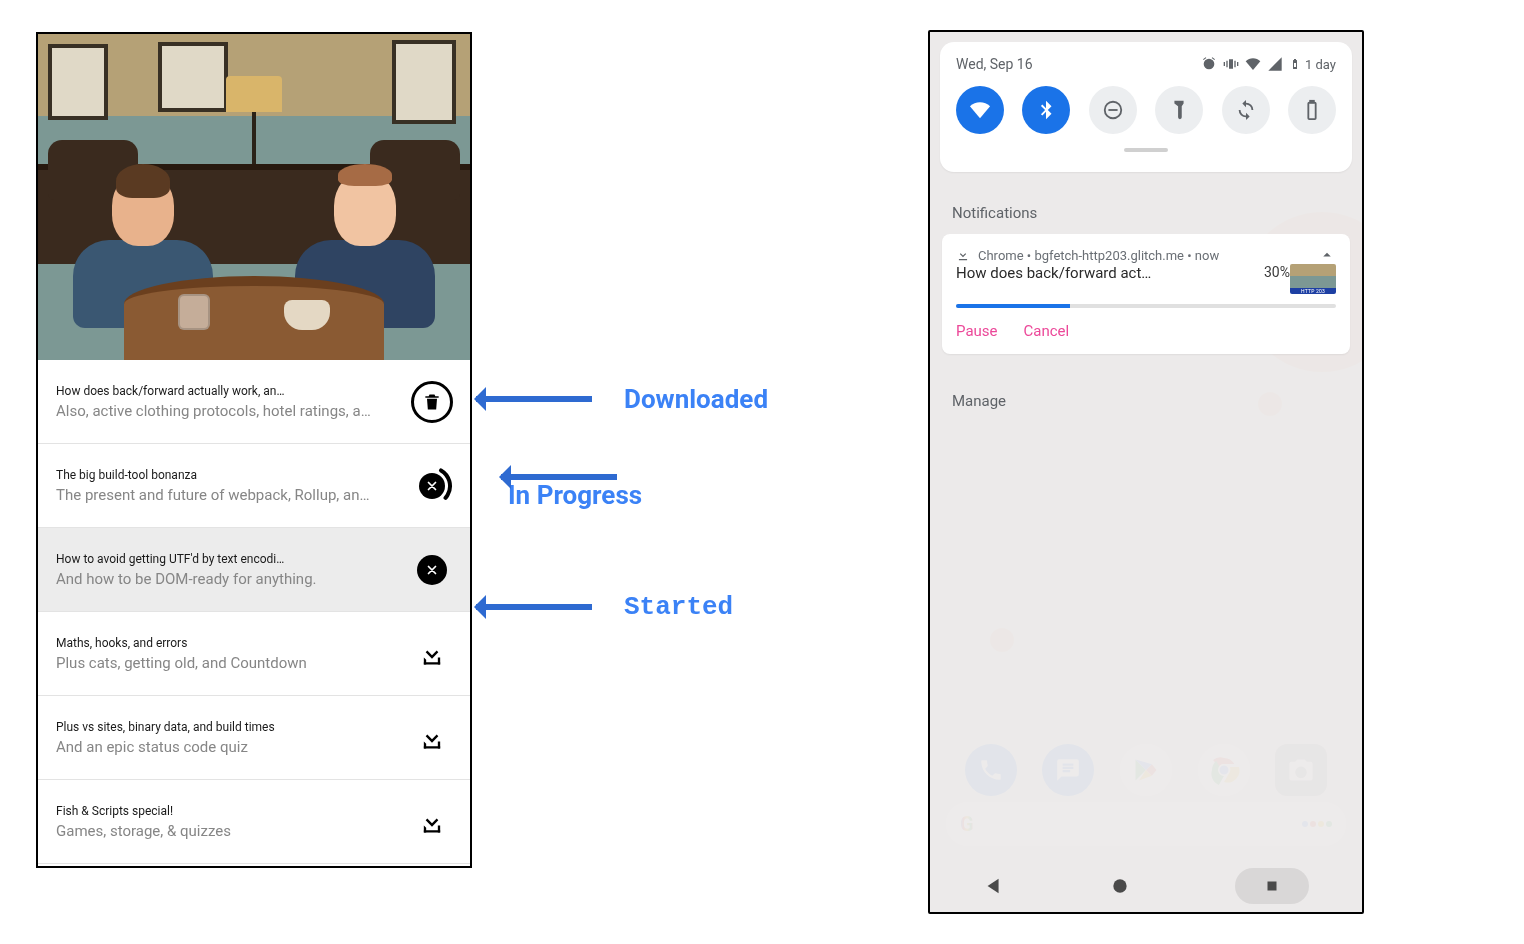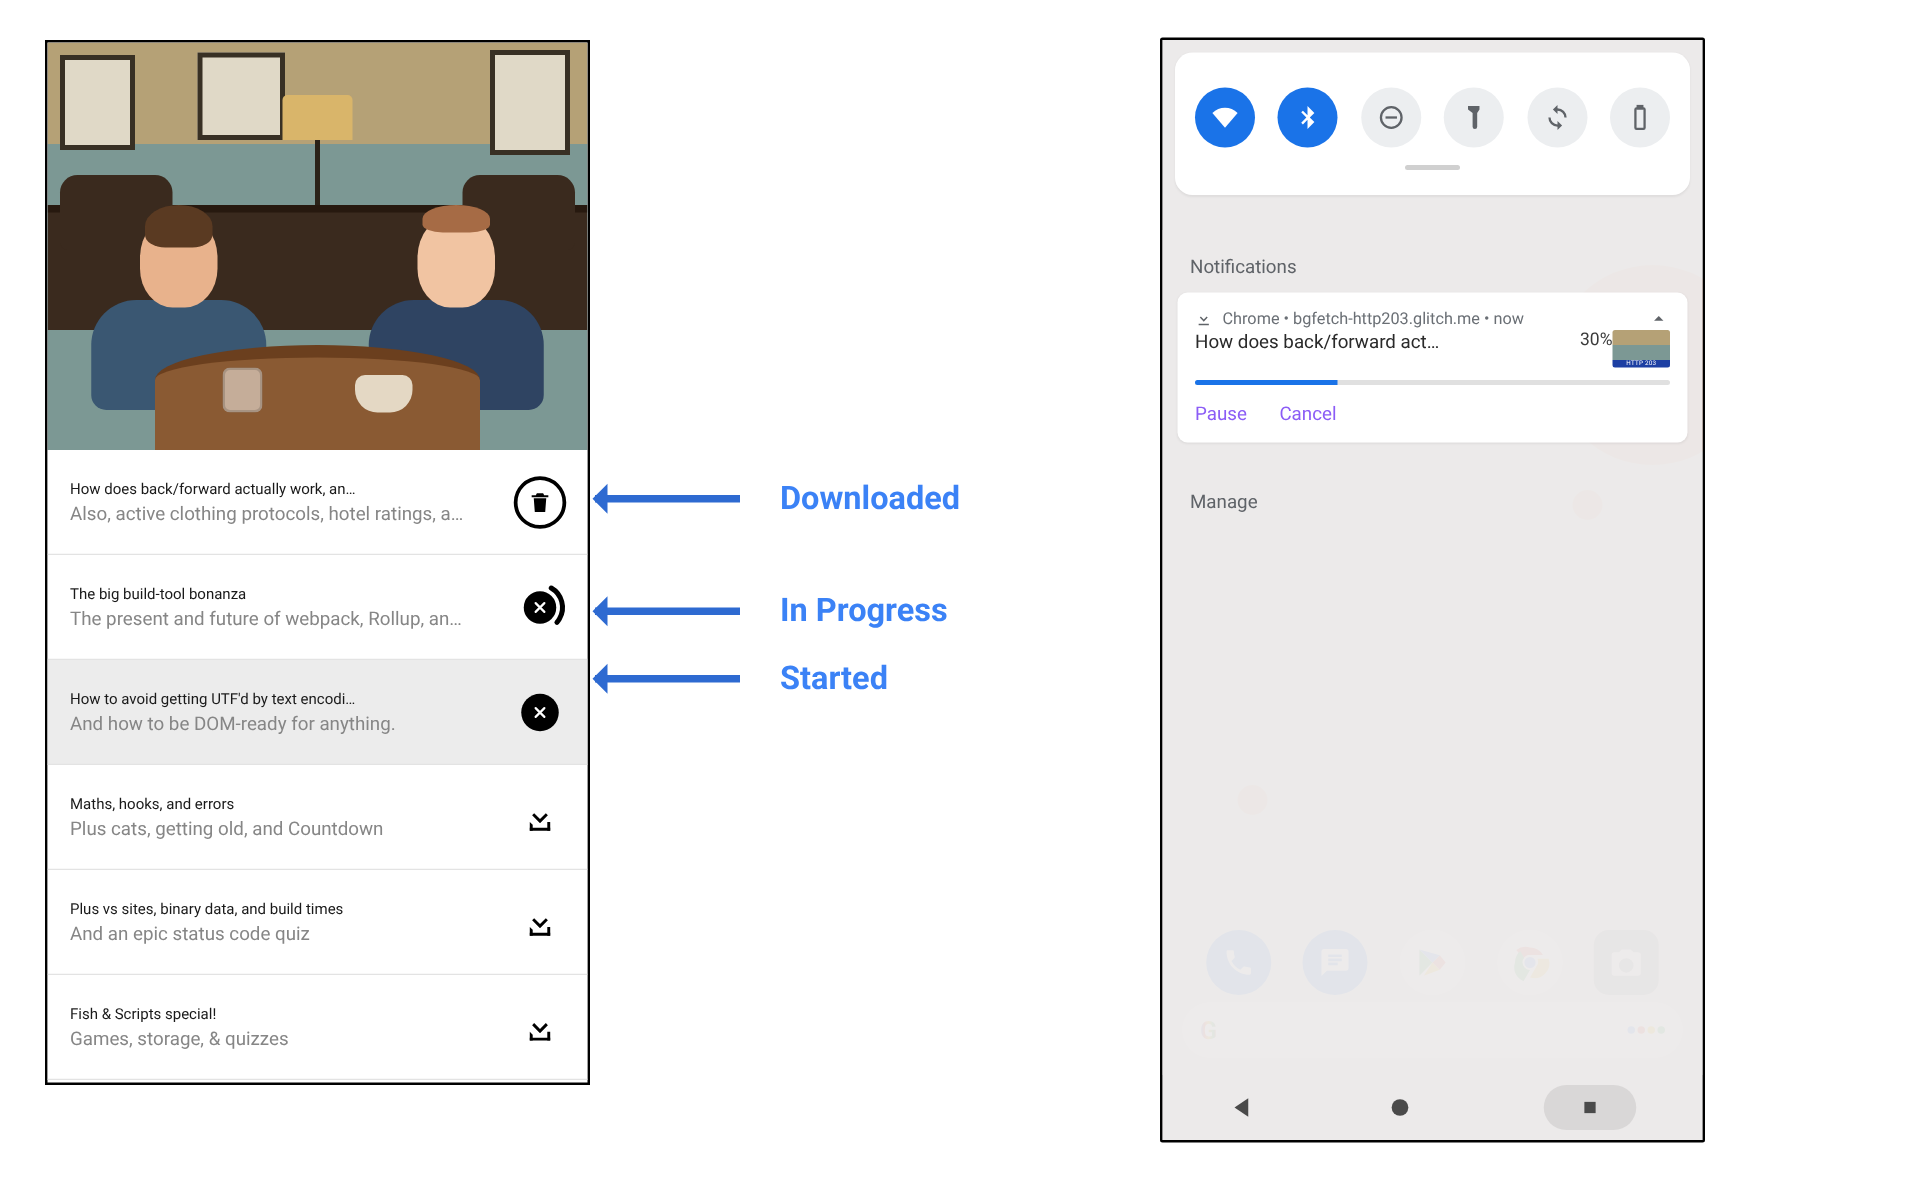--- a/index.html
+++ b/index.html
@@ -161,21 +161,21 @@
     .notif-head{ display:flex; align-items:center; gap:8px; font-size:13px; color:#6a6f75; }
     .notif-head .dl{ width:14px; height:14px; }
     .notif-head .caret { margin-left:auto; }
     .notif-body{ display:flex; align-items:flex-start; margin-top:0; gap:0;}
     .notif-title{ flex:1; font-size:15px; color:#2a2a2a; white-space:nowrap; overflow:hidden; text-overflow:ellipsis;}
     .notif-pct{ font-size:14px; color:#3a3a3a; }
     .notif-thumb{ width:46px; height:30px; background:linear-gradient(#b5a176 0 40%, #7c9894 40% 80%, #1d3fa3 80% 100%); border-radius:2px; position:relative;}
     .notif-thumb::after{ content:"HTTP 203"; position:absolute; bottom:0; left:0; right:0; font-size:5px; color:#fff; text-align:center; letter-spacing:.2px; }
     .notif-bar{ height:4px; background:#e0e0e0; border-radius:2px; margin-top:10px; position:relative; overflow:hidden;}
     .notif-bar .fill{ position:absolute; left:0; top:0; bottom:0; background:#1a73e8; }
-    .notif-actions{ display:flex; gap:26px; margin-top:14px; font-size:15px; color:#8b5cf6;}
+    .notif-actions{ display:flex; gap:26px; margin-top:14px; font-size:15px; color:#ec4899;}
     .manage-label{ font-size:15px; color:#5f6368; padding:38px 22px 0;}
 
     .dock { position:absolute; left:0; right:0; bottom:116px; display:flex; justify-content:space-around; padding:0 22px; opacity:.5;}
     .dock .app{ width:52px; height:52px; border-radius:50%; }
     .dock .phone{ background:#1a73e8; }
     .dock .msg{ background:#1a73e8; }
     .dock .play{ background:#fff; }
     .dock .chrome{ background:#fff; }
     .dock .cam{ background:#8c8f93; border-radius:12px; }
     .dock .app span{ display:block; width:100%; height:100%; }
@@ -308,25 +308,25 @@
   </svg>
         </div>
       </div>
     </div>
 </div>
 
 <div class="annot" style="left:476px; top:384px;">
   <div class="arrow" style="width:116px;"></div>
   <div class="label">Downloaded</div>
 </div>
-<div class="annot" style="left:476px; top:474px;">
+<div class="annot" style="left:476px; top:474px;flex-direction:column;">
   <div class="arrow" style="width:116px;"></div>
   <div class="label">In Progress</div>
 </div>
-<div class="annot" style="left:476px; top:528px;">
+<div class="annot" style="left:476px; top:592px;font-family:Liberation Mono, monospace;">
   <div class="arrow" style="width:116px;"></div>
   <div class="label">Started</div>
 </div>
 
 <div class="right-panel">
   <div class="inner">
     <div class="home-bg">
       <div class="blob b1"></div>
         <div class="blob b2"></div>
         <div class="blob b3"></div>
@@ -382,20 +382,43 @@
       <span class="g">G</span>
       <span class="assistant-dots">
           <i></i>
           <i></i>
           <i></i>
           <i></i>
         </span>
     </div>
 
     <div class="qs-card">
+      <div class="qs-status">
+        <span>Wed, Sep 16</span>
+        <span class="sicons">
+          <svg viewBox="0 0 24 24" fill="currentColor">
+              <path d="M12 4a8 8 0 1 0 8 8 8 8 0 0 0-8-8zm.5 4H11v5l4 2 .7-1.2L12.5 12zM7 2 3 5l1 1 4-3zm10 0-1 1 4 3 1-1z"></path>
+            </svg>
+          <svg viewBox="0 0 24 24" fill="currentColor">
+              <path d="M1 9h2v6H1zm20 0h2v6h-2zM5 7h2v10H5zm12 0h2v10h-2zM9 5h6v14H9z"></path>
+            </svg>
+          <svg viewBox="0 0 24 24" fill="currentColor">
+              <path d="M12 21 1 8c6-6 16-6 22 0z"></path>
+            </svg>
+          <svg viewBox="0 0 24 24" fill="currentColor">
+              <path d="M2 22h20V2z"></path>
+            </svg>
+          <span class="batt-wrap">
+            <svg viewBox="0 0 24 24" fill="currentColor" style="width:12px;height:16px">
+                <path d="M15 4h-1V2h-4v2H9a1 1 0 0 0-1 1v16a1 1 0 0 0 1 1h6a1 1 0 0 0 1-1V5a1 1 0 0 0-1-1zm-1 14h-4v-8h4z"></path>
+              </svg>
+            <span>1 day</span>
+          </span>
+        </span>
+      </div>
       <div class="qs-toggles">
         <div class="toggle on">
           <svg viewBox="0 0 24 24" fill="#fff">
               <path d="M12 21 1 8c6-6 16-6 22 0z"></path>
             </svg>
         </div>
         <div class="toggle on">
           <svg viewBox="0 0 24 24" fill="#fff">
               <path d="M12 2l6 6-4 4 4 4-6 6V14l-4 4-1.5-1.5L11 12 6.5 7.5 8 6l4 4z"></path>
             </svg>

